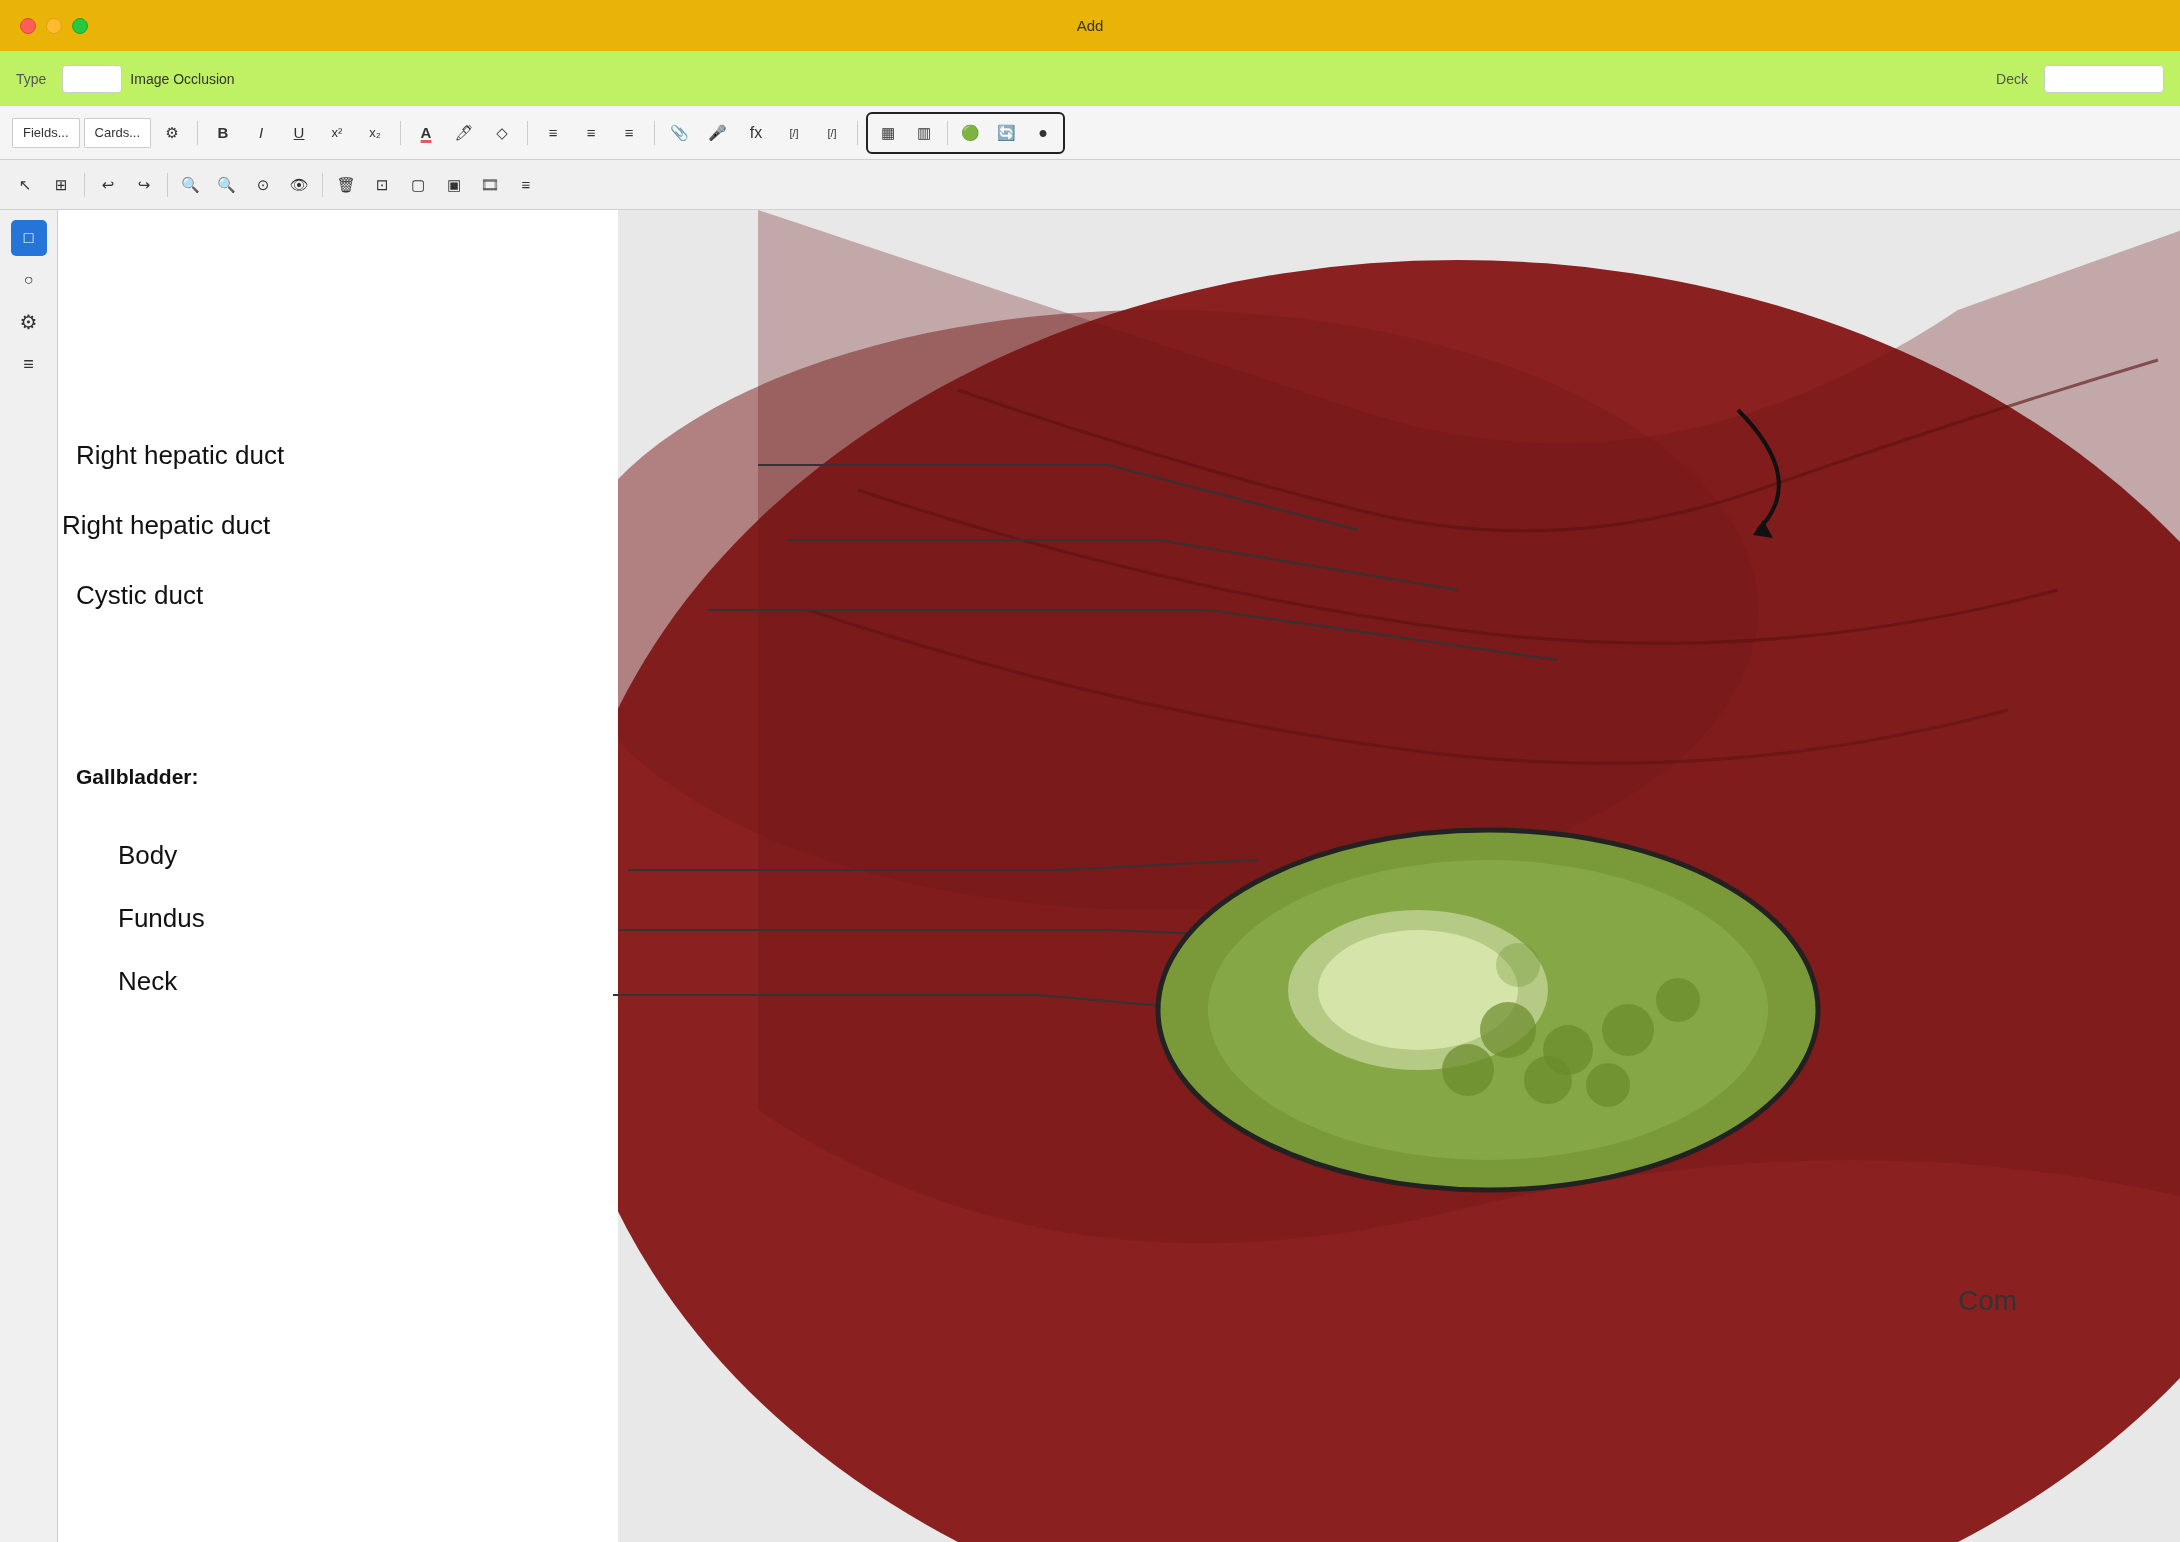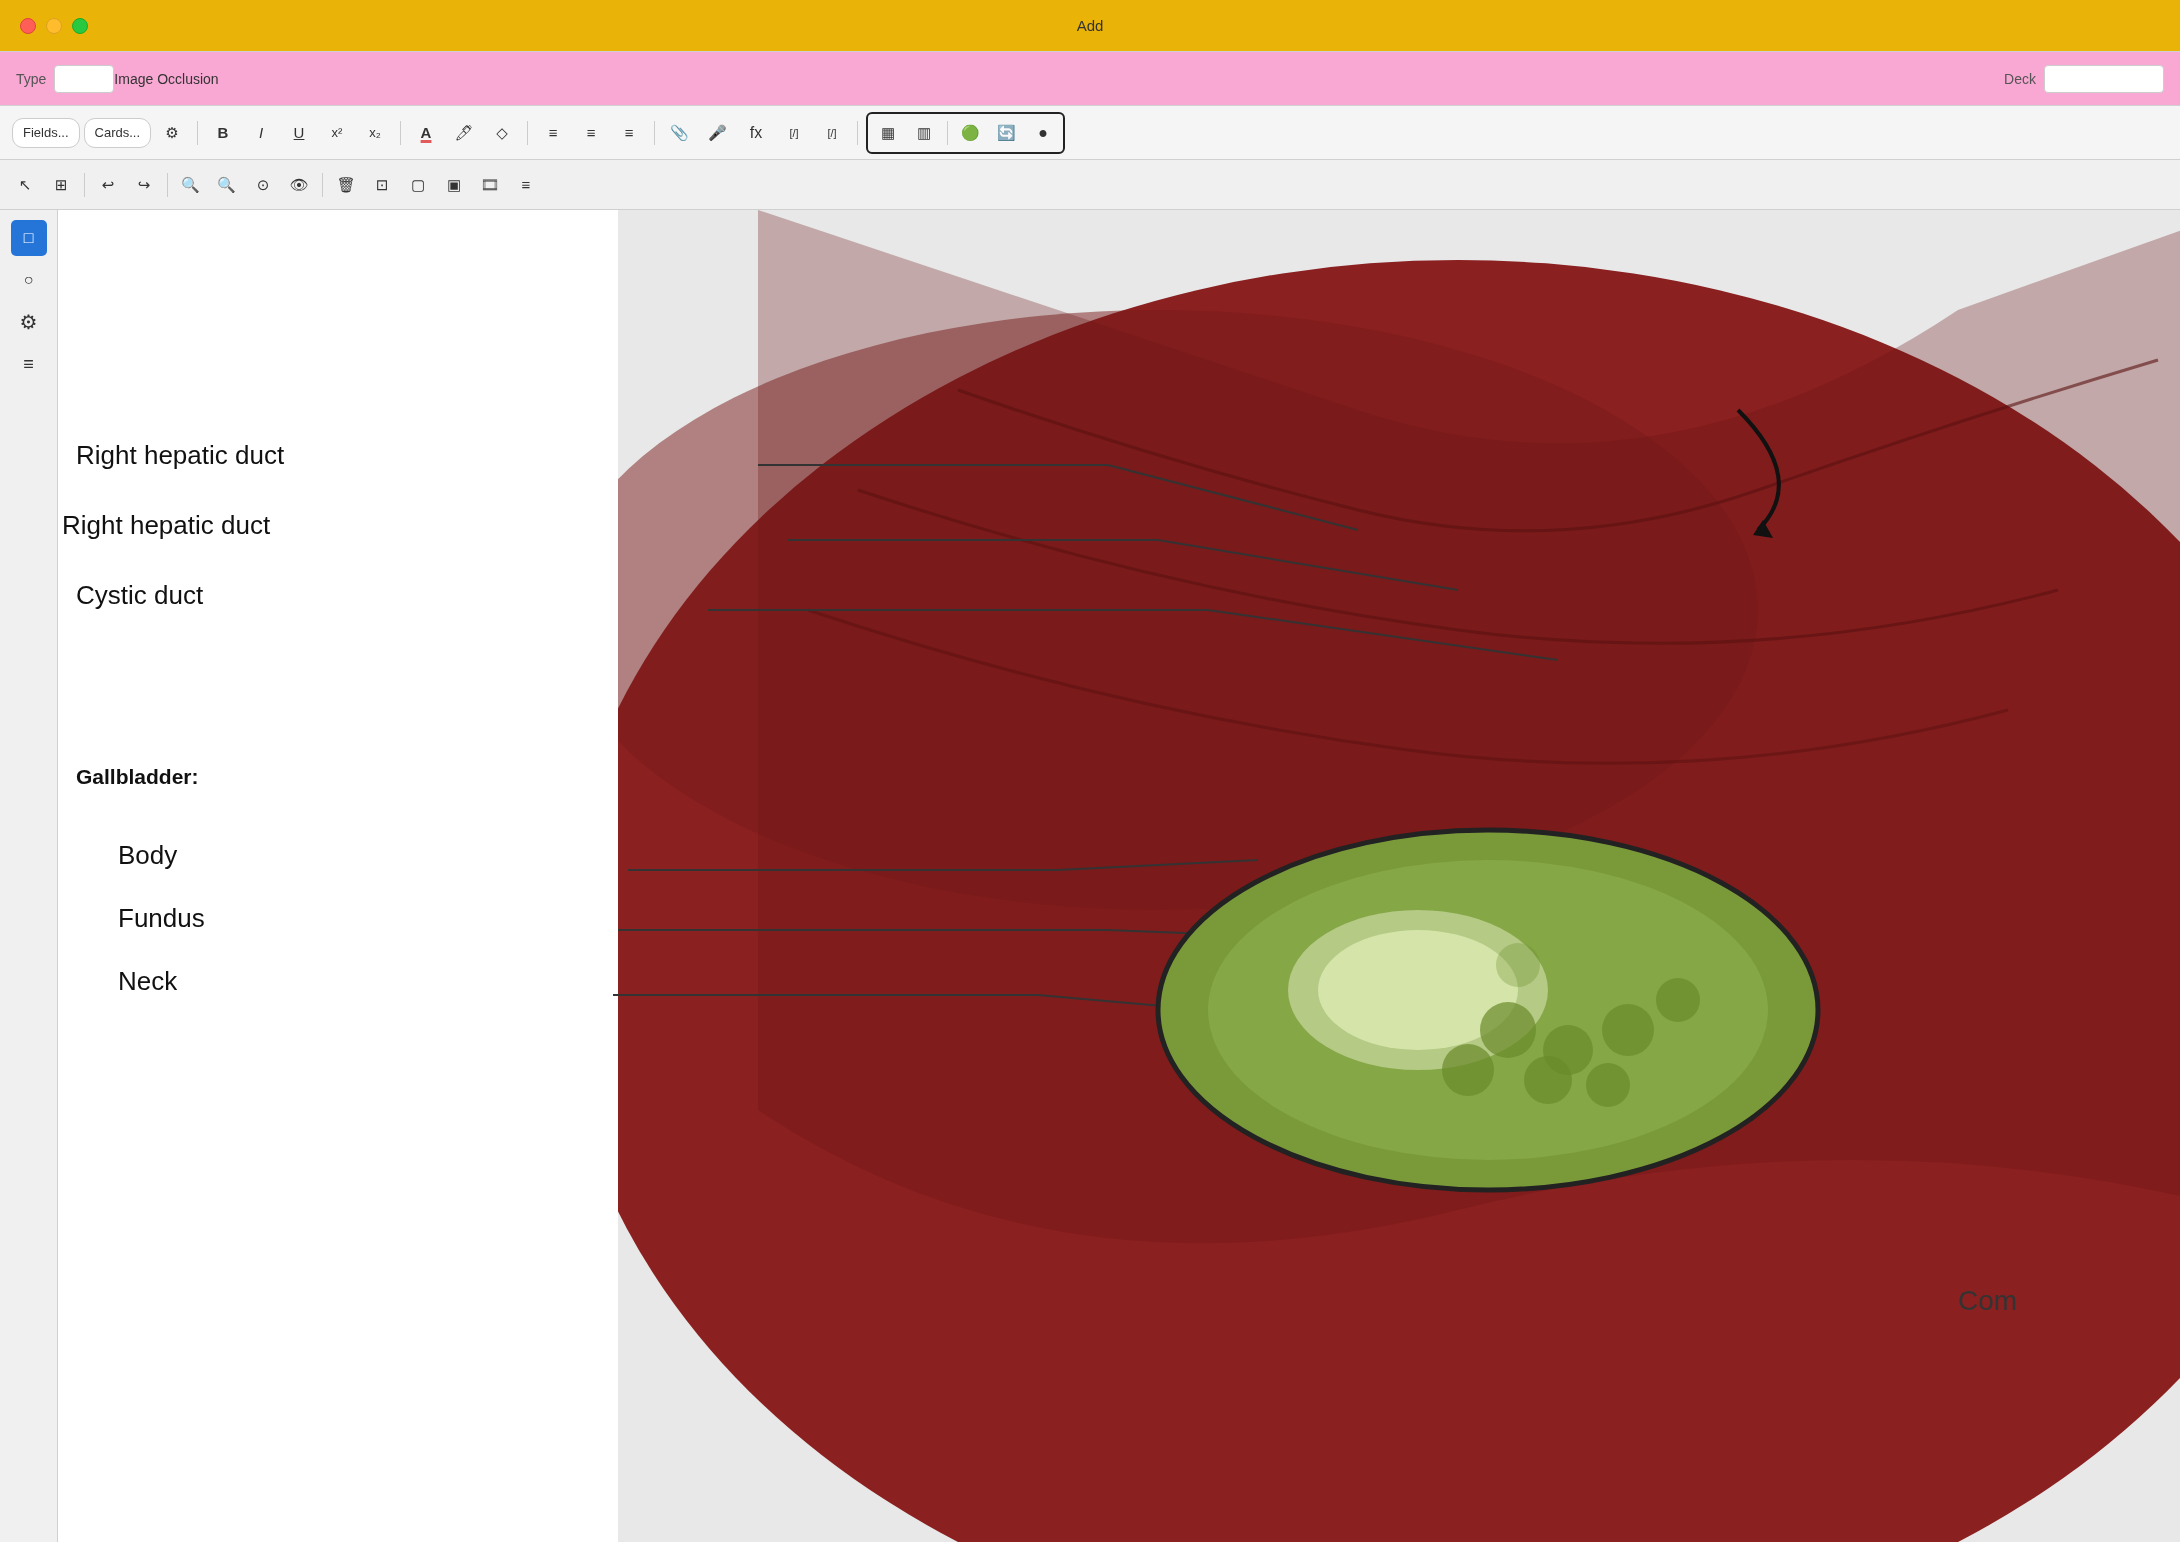--- a/index.html
+++ b/index.html
@@ -36,26 +36,26 @@
     .tl-yellow { background: #ffbd2e; border: 1px solid #dea123; }
     .tl-green { background: #28c940; border: 1px solid #1aab29; }
     .titlebar-title {
       font-size: 15px;
       color: #333;
     }
 
     
     .menubar {
       height: 54px;
-      background: #f9a8d4;
+      background: #bef264;
       border-bottom: 1px solid #d0d0d0;
       display: flex;
       align-items: center;
       padding: 0 16px;
-      gap: 0;
+      gap: 8px;
     }
     .menu-type-label {
       font-size: 14px;
       color: #555;
       margin-right: 8px;
     }
     .menu-type-input {
       width: 60px;
       height: 28px;
       border: 1px solid #ccc;
@@ -109,21 +109,21 @@
       color: #333;
     }
     .tb-separator {
       width: 1px; height: 24px;
       background: #ccc;
       margin: 0 4px;
     }
     .tb-btn-text {
       height: 30px;
       padding: 0 10px;
-      border-radius: 11px;
+      border-radius: 1px;
       border: 1px solid #ccc;
       background: white;
       cursor: pointer;
       font-size: 13px;
       color: #333;
       display: flex; align-items: center;
     }
 
     
     .tb-highlight-group {

